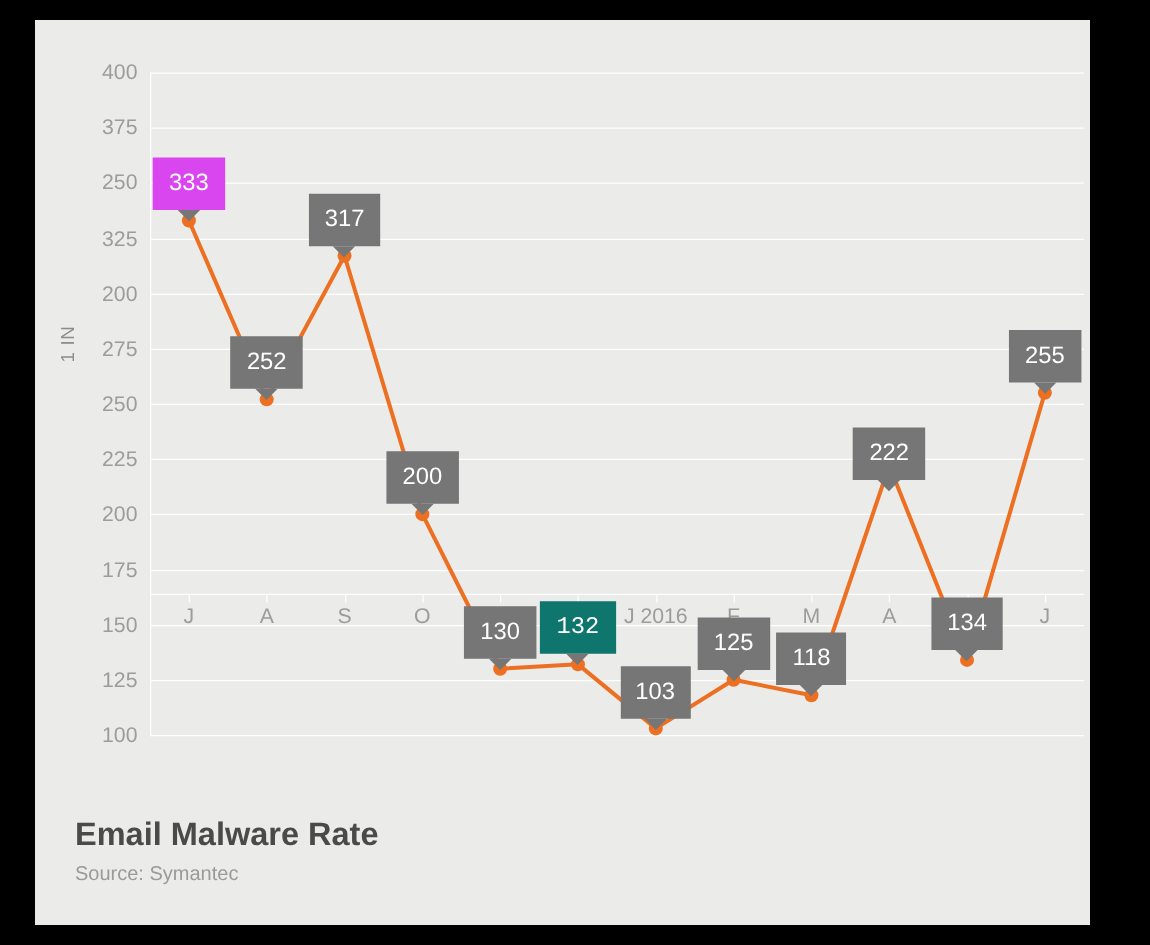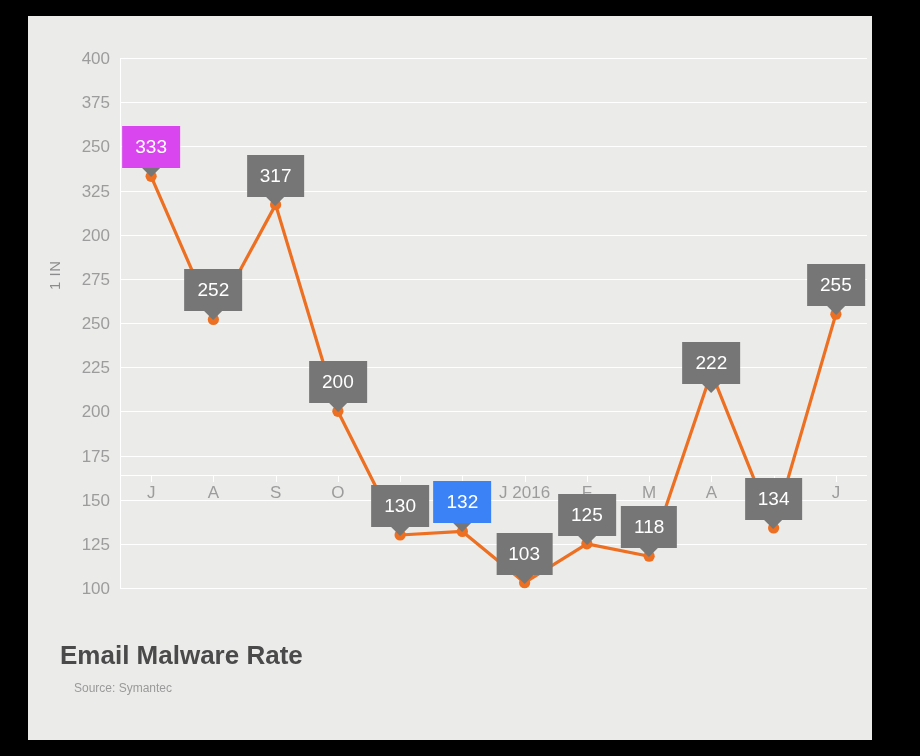--- a/index.html
+++ b/index.html
@@ -148,22 +148,22 @@
   }
   #chart-title {
     color: #4a4a4a;
     font-size: 26px;
     font-weight: bold;
     margin: 0 0 12px 0;
     line-height: 1;
   }
   #chart-source {
     color: #9a9a9a;
-    font-size: 12px;
-    margin: 14px;
+    font-size: 16px;
+    margin: 0;
     line-height: 1;
   }
 </style>
 </head>
 <body>
 
 <div id="canvas">
   <div id="panel">
 
     <div id="ytitle">1 IN</div>
@@ -245,21 +245,21 @@
             <circle cx="715.875" cy="256.16666666666663" r="5.6" fill="#ed6f21"></circle>
           </g>
       </svg>
 
       <div id="data-labels">
           <div class="dlabel" style="left: 31.125px; top: 110.367px; background: #d946ef; color: rgb(255, 255, 255);">333</div>
           <div class="dlabel" style="left: 93.375px; top: 253.467px; background: rgb(118, 118, 118); color: rgb(255, 255, 255);">252</div>
           <div class="dlabel" style="left: 155.625px; top: 138.633px; background: rgb(118, 118, 118); color: rgb(255, 255, 255);">317</div>
           <div class="dlabel" style="left: 217.875px; top: 345.333px; background: rgb(118, 118, 118); color: rgb(255, 255, 255);">200</div>
           <div class="dlabel" style="left: 280.125px; top: 469px; background: rgb(118, 118, 118); color: rgb(255, 255, 255);">130</div>
-          <div class="dlabel" style="left: 342.375px; top: 465.467px; background: #3b82f6; color: rgb(255, 255, 255);">132</div>
+          <div class="dlabel" style="left: 342.375px; top: 465.467px; background: #0f766e; color: rgb(255, 255, 255); font-family: Liberation Mono, monospace;">132</div>
           <div class="dlabel" style="left: 404.625px; top: 516.7px; background: rgb(118, 118, 118); color: rgb(255, 255, 255); padding-left: 12px;">103</div>
           <div class="dlabel" style="left: 466.875px; top: 477.833px; background: rgb(118, 118, 118); color: rgb(255, 255, 255);">125</div>
           <div class="dlabel" style="left: 529.125px; top: 490.2px; background: rgb(118, 118, 118); color: rgb(255, 255, 255);">118</div>
           <div class="dlabel" style="left: 591.375px; top: 306.467px; background: rgb(118, 118, 118); color: rgb(255, 255, 255); margin-top: 20px;">222</div>
           <div class="dlabel" style="left: 653.625px; top: 461.933px; background: rgb(118, 118, 118); color: rgb(255, 255, 255);">134</div>
           <div class="dlabel" style="left: 715.875px; top: 248.167px; background: rgb(118, 118, 118); color: rgb(255, 255, 255);">255</div>
         </div>
     </div>
 
     <div id="footer">

